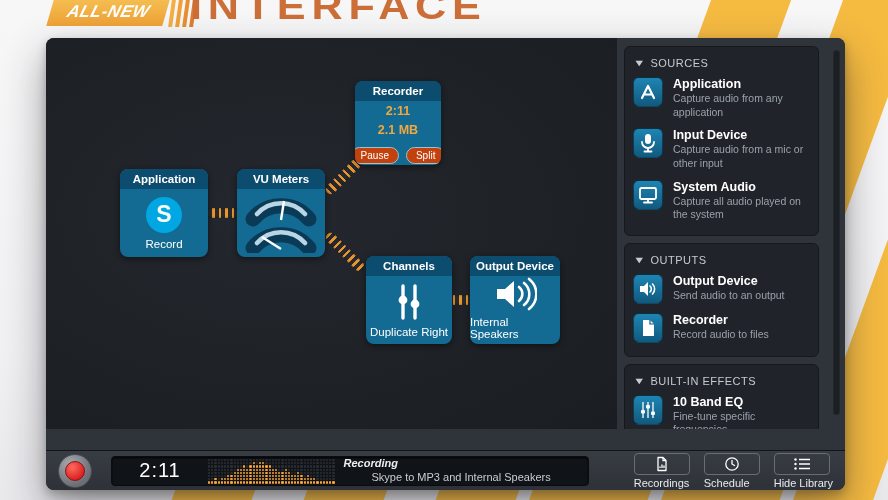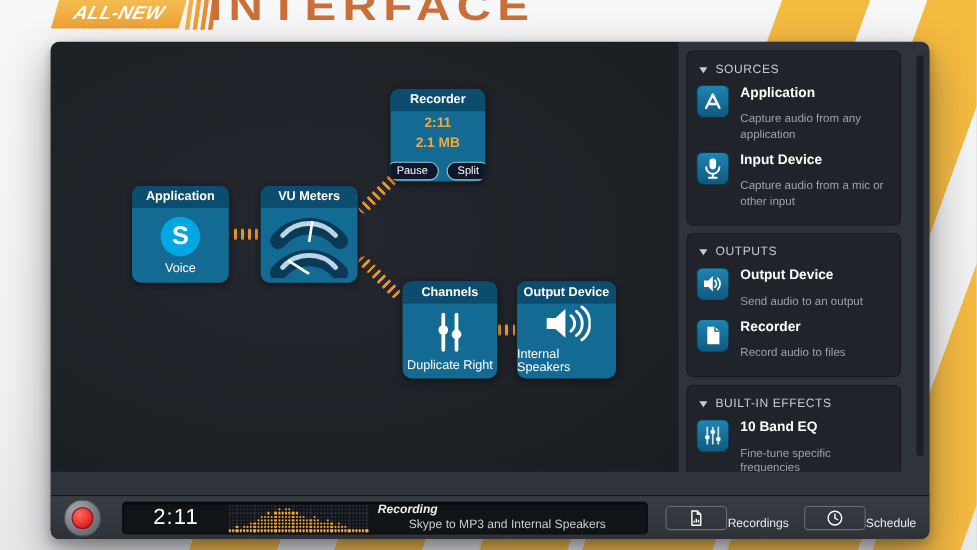--- a/index.html
+++ b/index.html
@@ -36,48 +36,48 @@
   .canvas { position:relative; width:571px; height:391px; background:radial-gradient(ellipse at 40% 45%, #24272d 0%, #1e2126 60%, #1a1d22 100%); }
   .ribbon { position:absolute; height:10px; border-radius:5px; background:repeating-linear-gradient(90deg,#e8952f 0 2.5px,#26292e 2.5px 6.5px); box-shadow:inset 0 0 2px rgba(0,0,0,.6); }
 
   .node { position:absolute; border-radius:8px; background:#136a93; box-shadow:0 2px 6px rgba(0,0,0,.45); z-index:2; overflow:hidden; }
   .node-header { height:20px; background:#0c4c6e; color:#fff; font-size:11.5px; font-weight:bold; display:flex; align-items:center; justify-content:center; }
   .node-body { display:flex; flex-direction:column; align-items:center; justify-content:center; color:#fff; }
   .node-label { font-size:11.5px; color:#fff; margin-top:5px; }
   .skype-circle { width:36px; height:36px; border-radius:50%; background:#00a7e2; color:#fff; font-weight:800; font-size:23px; display:flex; align-items:center; justify-content:center; }
   .orange-text { color:#f2a83c; font-size:12.5px; font-weight:bold; line-height:1.55; }
   .mini-btns { display:flex; gap:7px; margin-top:7px; }
-  .mini-btn { font-size:10px; color:#fff; background:#0f172a; border:1px solid #9cc4d6; border-radius:9px; padding:2px 9px; cursor:default; font-family:"Liberation Sans",sans-serif; }
+  .mini-btn { font-size:10px; color:#fff; background:#c2410c; border:1px solid #9cc4d6; border-radius:9px; padding:2px 9px; cursor:default; font-family:"Liberation Sans",sans-serif; }
 
   
   .sidebar { position:relative; width:228px; background:#2f333a; padding:8px 26px 0 7px; }
   .section { background:#20242a; border:1px solid #16181c; border-radius:6px; padding:8px 8px 4px 8px; margin-bottom:7px; }
   .section-header { display:flex; align-items:center; gap:6px; color:#c7cbd1; font-size:11px; letter-spacing:.5px; margin:2px 0 8px 2px; }
   .chev { font-size:9px; color:#c7cbd1; transform:scaleX(1.4); }
   .lib-item { display:flex; gap:10px; margin-bottom:9px; align-items:flex-start; }
   .lib-icon { flex:0 0 30px; width:30px; height:30px; border-radius:6px; background:linear-gradient(180deg,#1e85b2,#11597e); border:1px solid rgba(0,0,0,.45); display:flex; align-items:center; justify-content:center; }
   .lib-text .t { color:#fff; font-size:12.5px; font-weight:bold; }
-  .lib-text .s { color:#9aa1a9; font-size:10.5px; line-height:1.3; margin-top:11px; }
+  .lib-text .s { color:#9aa1a9; font-size:10.5px; line-height:1.3; margin-top:1px; }
   .scroll-thumb { position:absolute; right:5px; top:12px; width:7px; height:365px; border-radius:4px; background:#1b1e22; box-shadow:inset 0 0 0 1px rgba(255,255,255,.04); }
 
   
   .bottombar { position:absolute; left:0; right:0; bottom:0; height:40px; background:linear-gradient(180deg,#383c43,#2e3238); border-top:1px solid #121417; display:flex; align-items:center; padding:0 12px; z-index:5; }
   .rec-btn { width:34px; height:34px; border-radius:50%; background:radial-gradient(circle at 35% 30%, #a8acb1, #6b6f75 70%); border:1px solid #4a4d52; display:flex; align-items:center; justify-content:center; cursor:pointer; }
   .rec-dot { width:20px; height:20px; border-radius:50%; background:radial-gradient(circle at 35% 30%, #ff6a5e, #d91f1f 75%); border:1px solid #8a1212; }
   .display { margin-left:19px; width:478px; height:30px; background:#101318; border-radius:4px; border:1px solid #0a0c0f; box-shadow:inset 0 1px 2px rgba(0,0,0,.8); display:flex; align-items:center; }
   .timer { width:96px; text-align:center; color:#fff; font-size:20px; letter-spacing:1px; }
   .waveform { display:flex; align-items:flex-end; gap:1px; height:26px; padding-top:2px; }
   .wf-col { display:flex; flex-direction:column; gap:1px; }
   .wf-dot { width:2.2px; height:2.2px; border-radius:50%; background:#2a2e33; }
   .wf-dot.lit { background:#f2a232; }
   .status { margin-left:9px; }
   .status .t { color:#eceef0; font-size:11px; font-weight:bold; line-height:1.25;font-style:italic; }
   .status .s { color:#c9ccd0; font-size:11px; line-height:1.25;margin-left:28px; }
   .toolbar { margin-left:auto; display:flex; gap:14px; }
-  .tool { display:flex; flex-direction:row; align-items:flex-end; cursor:pointer; }
+  .tool { display:flex; flex-direction:column; align-items:flex-start; cursor:pointer; }
   .tool-btn { width:56px; height:22px; border:1px solid #6a6e74; border-radius:4px; display:flex; align-items:center; justify-content:center; }
   .tool-label { color:#e8eaec; font-size:11px; margin-top:2px; }
 
   svg { display:block; }
 </style>
 </head>
 <body>
 
 <div class="stage">
 
@@ -115,21 +115,21 @@
 
         <div class="ribbon" style="left:160px;top:170px;width:34px"></div>
         <div class="ribbon" style="left:274px;top:132px;width:50px;transform:rotate(-45deg)"></div>
         <div class="ribbon" style="left:274px;top:209px;width:50px;transform:rotate(45deg)"></div>
         <div class="ribbon" style="left:394px;top:257px;width:34px"></div>
 
         <div class="node" style="left:74px;top:131px;width:88px;height:88px">
           <div class="node-header">Application</div>
           <div class="node-body" style="height:68px">
             <div class="skype-circle">S</div>
-            <div class="node-label">Voice</div>
+            <div class="node-label">Record</div>
           </div>
         </div>
 
         <div class="node" style="left:191px;top:131px;width:88px;height:88px">
           <div class="node-header">VU Meters</div>
           <div class="node-body" style="height:68px">
             <svg width="72" height="60" viewBox="0 0 72 60">
               <path d="M8,26 A36,36 0 0 1 64,26" stroke="#0a3a55" stroke-width="15" fill="none" stroke-linecap="round"></path>
               <path d="M12,21 A32,32 0 0 1 60,21" stroke="#b9d6e6" stroke-width="4.5" fill="none" stroke-linecap="round"></path>
               <line x1="36" y1="27" x2="39" y2="8" stroke="#fff" stroke-width="2.4"></line>
@@ -204,20 +204,33 @@
                   <path d="M5,10 a6,6 0 0 0 12,0" stroke="#fff" stroke-width="1.8" fill="none" stroke-linecap="round"></path>
                   <line x1="11" y1="16" x2="11" y2="19" stroke="#fff" stroke-width="1.8"></line>
                   <line x1="7.5" y1="19.5" x2="14.5" y2="19.5" stroke="#fff" stroke-width="1.8" stroke-linecap="round"></line>
                 </svg>
             </div>
             <div class="lib-text">
                 <div class="t">Input Device</div>
                 <div class="s">Capture audio from a mic or other input</div>
               </div>
           </div>
+          <div class="lib-item">
+            <div class="lib-icon">
+              <svg width="22" height="22" viewBox="0 0 22 22">
+                  <rect x="3" y="4" width="16" height="11" rx="1.5" stroke="#fff" stroke-width="1.8" fill="none"></rect>
+                  <line x1="11" y1="15" x2="11" y2="18" stroke="#fff" stroke-width="1.8"></line>
+                  <line x1="7" y1="18.5" x2="15" y2="18.5" stroke="#fff" stroke-width="1.8" stroke-linecap="round"></line>
+                </svg>
+            </div>
+            <div class="lib-text">
+                <div class="t">System Audio</div>
+                <div class="s">Capture all audio played on the system</div>
+              </div>
+          </div>
         </div>
 
         <div class="section">
           <div class="section-header">
             <span class="chev">▼</span>
             <span>OUTPUTS</span>
           </div>
           <div class="lib-item">
             <div class="lib-icon">
               <svg width="22" height="22" viewBox="0 0 22 22">
@@ -703,16 +716,29 @@
         </div>
         <div class="tool">
           <div class="tool-btn">
             <svg width="16" height="16" viewBox="0 0 16 16">
                 <circle cx="8" cy="8" r="6.2" stroke="#fff" stroke-width="1.3" fill="none"></circle>
                 <path d="M8,4.5 v3.5 l2.5,1.5" stroke="#fff" stroke-width="1.3" fill="none" stroke-linecap="round"></path>
               </svg>
           </div>
           <div class="tool-label">Schedule</div>
         </div>
+        <div class="tool">
+          <div class="tool-btn">
+            <svg width="18" height="14" viewBox="0 0 18 14">
+                <circle cx="2.5" cy="2.5" r="1.2" fill="#fff"></circle>
+                <line x1="6" y1="2.5" x2="17" y2="2.5" stroke="#fff" stroke-width="1.6"></line>
+                <circle cx="2.5" cy="7" r="1.2" fill="#fff"></circle>
+                <line x1="6" y1="7" x2="17" y2="7" stroke="#fff" stroke-width="1.6"></line>
+                <circle cx="2.5" cy="11.5" r="1.2" fill="#fff"></circle>
+                <line x1="6" y1="11.5" x2="17" y2="11.5" stroke="#fff" stroke-width="1.6"></line>
+              </svg>
+          </div>
+          <div class="tool-label">Hide Library</div>
+        </div>
       </div>
     </div>
   </div>
 </div>
 
 </body></html>

